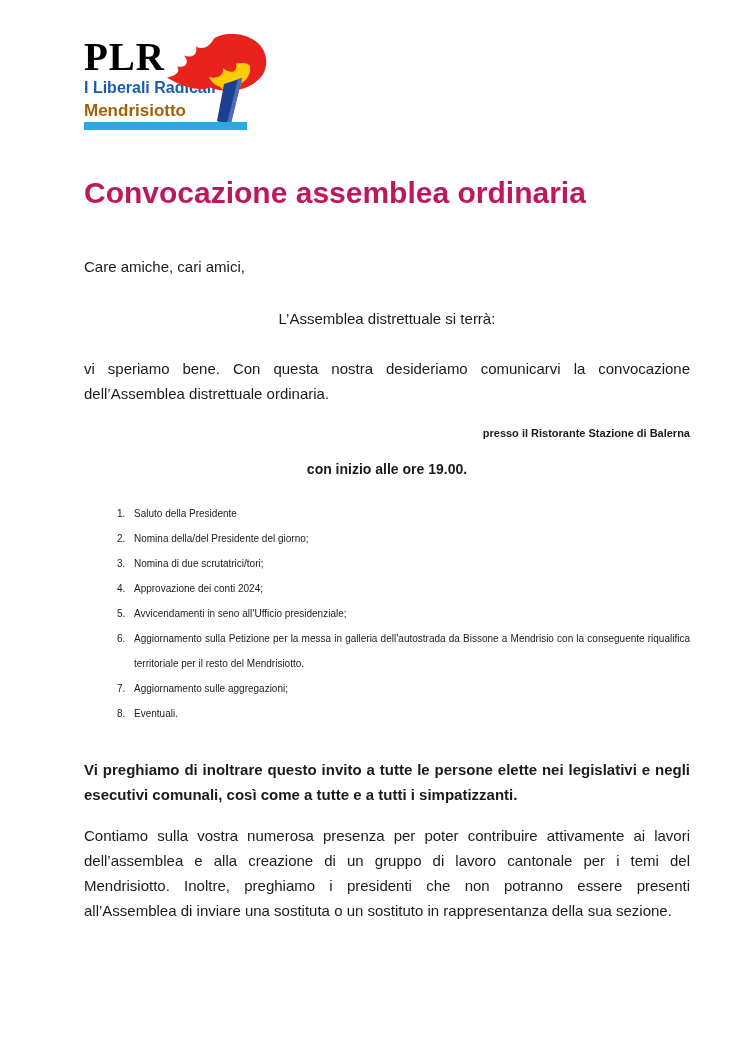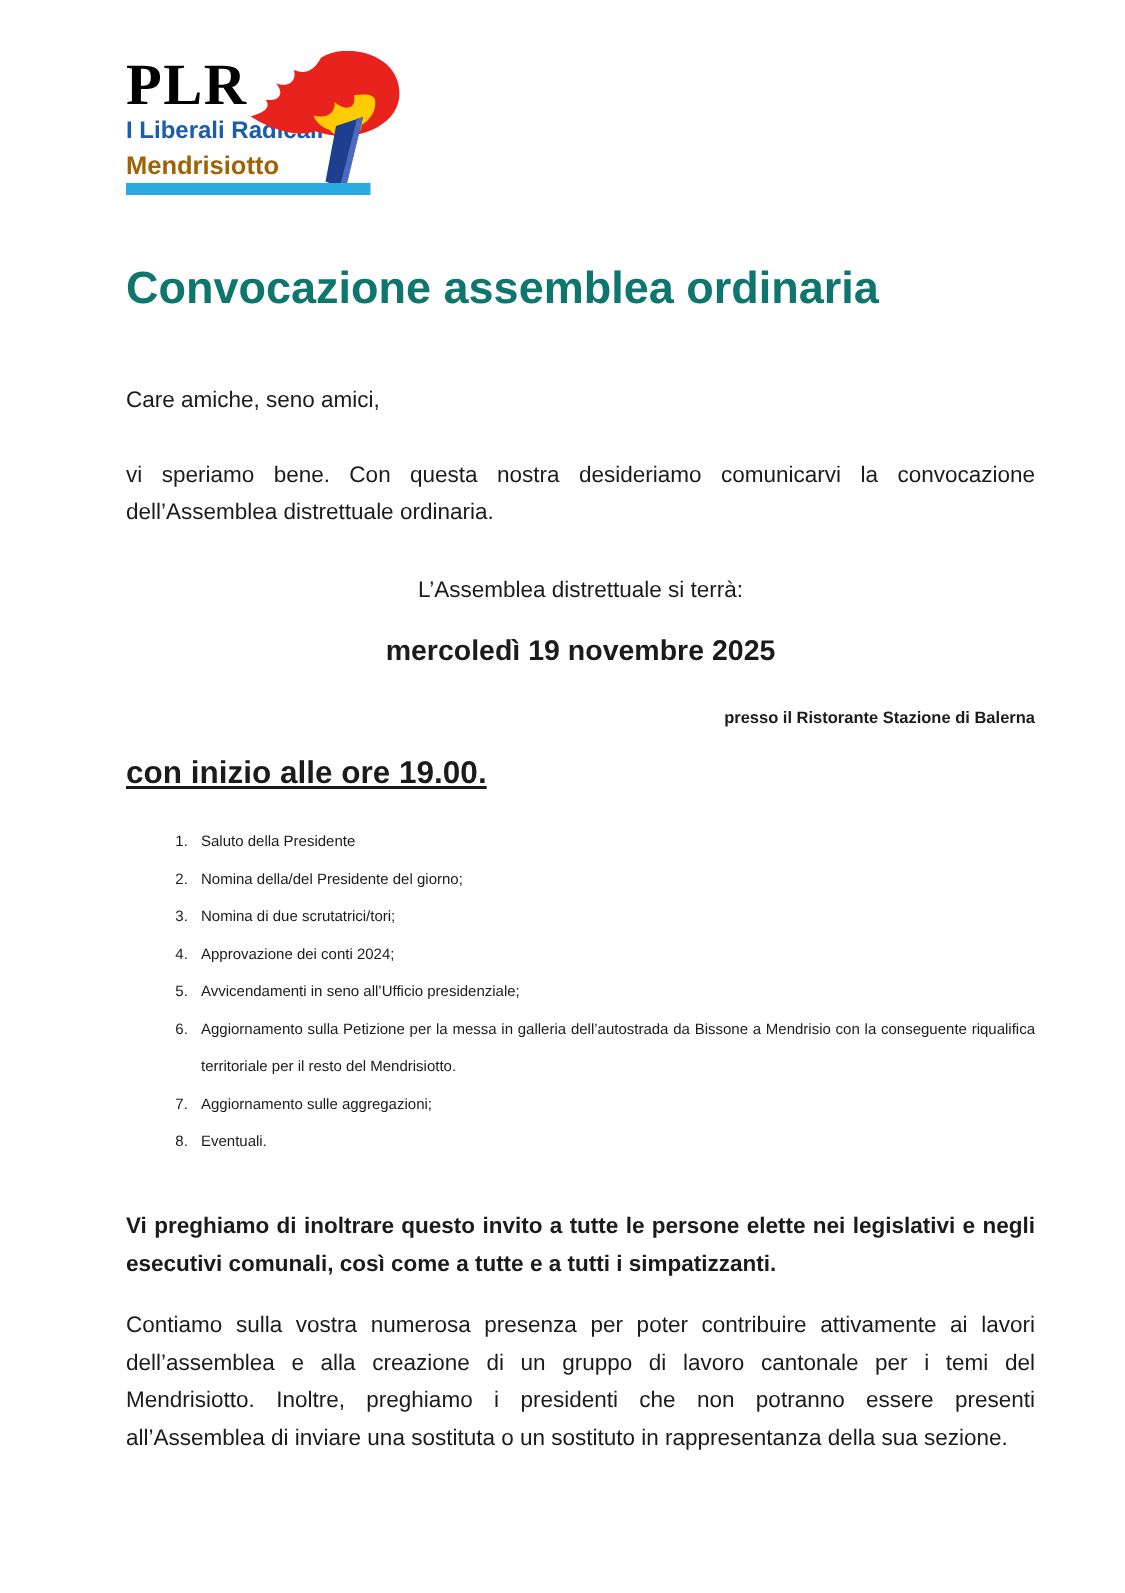--- a/index.html
+++ b/index.html
@@ -35,21 +35,21 @@
     color: #0e58ab;
   }
 
   
   .txt { font-size: 15px; line-height: 25px; }
   .salutation { margin-top: 44px; }
   .intro { margin-top: 25px; text-align: justify; }
   .announce { margin-top: 14px; text-align: center; padding-top: 12px; }
   .event-date { margin-top: 16px; text-align: center; font-size: 19px; font-weight: 700; line-height: 26px; }
   .event-venue { margin-top: 3px; text-align: right; font-size: 11px; font-weight: 700; line-height: 25px; }
-  .event-time { margin-top: 1px; font-size: 21px; font-weight: 700; line-height: 25px; text-decoration: underline; }
+  .event-time { margin-top: 1px; text-align: center; font-size: 14px; font-weight: 700; line-height: 25px; }
   .agenda-intro { margin-top: 40px; }
   ol.agenda {
     margin: 19px 0 0 0;
     padding-left: 44px;
     font-size: 10px; line-height: 25px;
     text-align: justify;
   }
   ol.agenda li { padding-left: 6px; }
   .request-bold { margin-top: 31px; font-weight: 700; text-align: justify; }
   .request-body { margin-top: 16px; text-align: justify; }
@@ -69,30 +69,29 @@
                C 44,16.5 50,12 54,4.5 C 68,-5 99,0 105,20 Z" fill="#e8231d"></path>
       <path d="M 90,32 C 92,45 79,53 67,53.5 C 58,54 51,49 49,43
                C 58,45.5 64,41 63,34 C 70,40.5 78,38.5 76,29.5 C 83,28.5 88,28.5 90,32 Z" fill="#ffcb05"></path>
       <ellipse cx="70" cy="50" rx="11" ry="7" fill="#ffcb05"></ellipse>
       <polygon points="64,50 82,44 70,92 57,87" fill="#1e3f8e"></polygon>
       <polygon points="78,45 82,44 71,90 67,89" fill="#4a6bc0"></polygon>
     </svg>
     <div class="logo-bar" style="background: rgb(41, 171, 226);"></div>
   </div>
 
-  <h1 class="title" style="color: #0f766e;">Convocazione assemblea ordinaria</h1>
+  <h1 class="title" style="color: #be185d;">Convocazione assemblea ordinaria</h1>
 
-  <p class="txt salutation">Care amiche, seno amici,</p>
+  <p class="txt salutation">Care amiche, cari amici,</p>
+
+  <p class="txt announce">L’Assemblea distrettuale si terrà:</p>
 
   <p class="txt intro">vi speriamo bene. Con questa nostra desideriamo comunicarvi la convocazione dell’Assemblea distrettuale ordinaria.</p>
 
-  <p class="txt announce">L’Assemblea distrettuale si terrà:</p>
-
   <div>
-    <p class="event-date">mercoledì 19 novembre 2025</p>
     <p class="event-venue">presso il Ristorante Stazione di Balerna</p>
     <p class="event-time">con inizio alle ore 19.00.</p>
   </div>
 
 
   <ol class="agenda">
     <li>Saluto della Presidente</li>
     <li>Nomina della/del Presidente del giorno;</li>
     <li>Nomina di due scrutatrici/tori;</li>
     <li>Approvazione dei conti 2024;</li>

